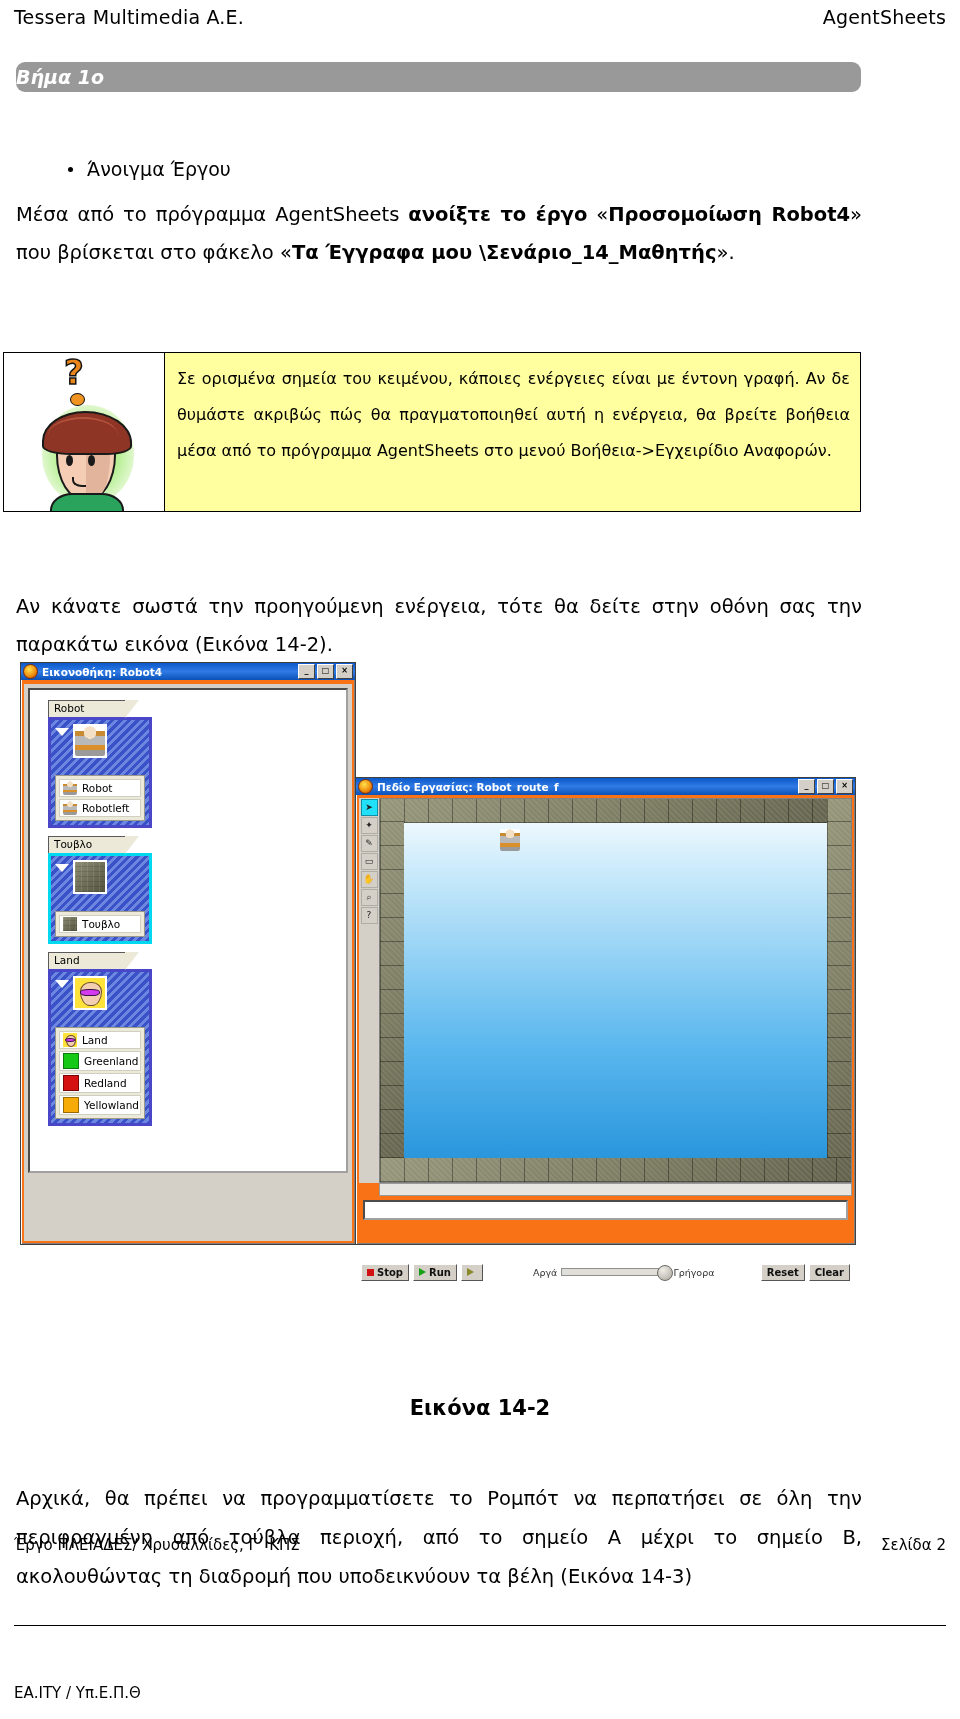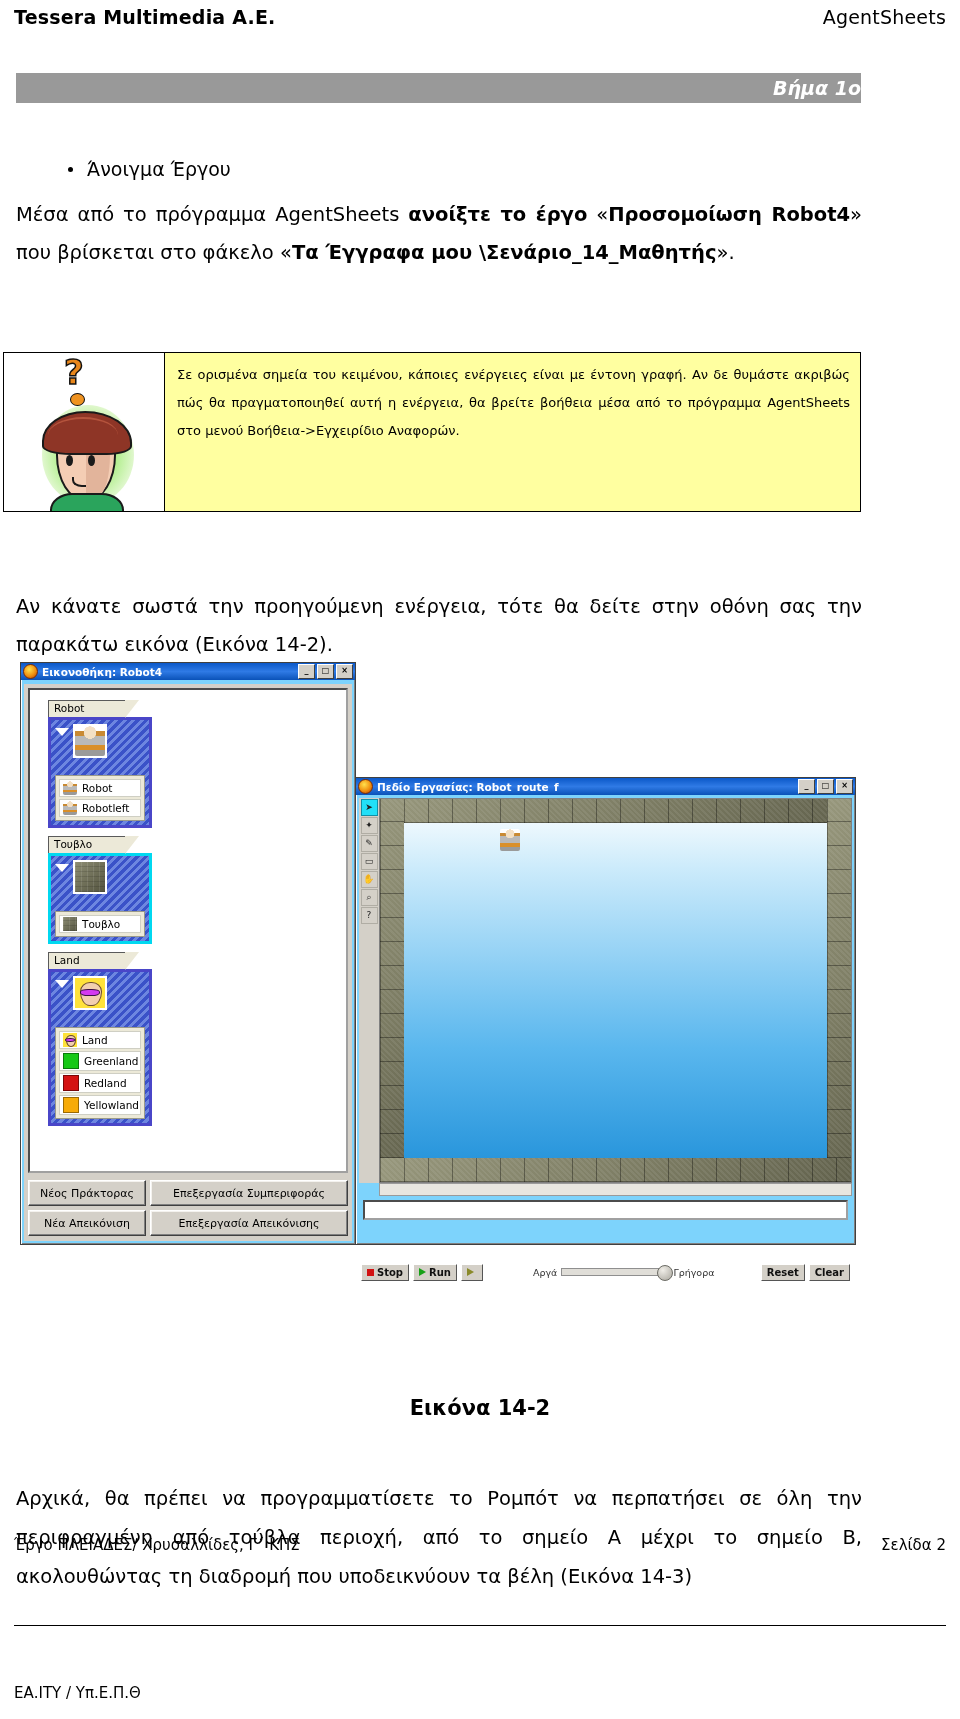--- a/index.html
+++ b/index.html
@@ -28,38 +28,39 @@
     position: absolute;
     top: 6px;
     left: 14px;
     right: 14px;
     display: flex;
     justify-content: space-between;
     align-items: baseline;
     font-size: 19px;
     letter-spacing: 0.2px;
   }
-  .doc-header .left { font-weight: 700; }
+  .doc-header .left { font-weight: 400; }
   .doc-header .right { font-weight: 400; }
 
   
   .step-banner {
     position: absolute;
-    top: 73px;
+    top: 62px;
     left: 16px;
     width: 845px;
     height: 30px;
     background: #999999;
     color: #ffffff;
     display: flex;
     align-items: center;
-    justify-content: flex-end;
+    justify-content: flex-start;
     font-weight: bold;
     font-style: italic;
     font-size: 19px;
+    border-radius: 9px;
   }
 
   
   .bullet-line {
     position: absolute;
     top: 158px;
     left: 68px;
     font-size: 19px;
     display: flex;
     align-items: baseline;
@@ -103,22 +104,22 @@
     width: 160px;
     flex: 0 0 160px;
     background: #ffffff;
     border-right: 1px solid #000;
     position: relative;
     overflow: hidden;
   }
   .tip-text-cell {
     flex: 1 1 auto;
     padding: 8px 10px 10px 12px;
-    font-size: 13px;
-    line-height: 28px;
+    font-size: 16px;
+    line-height: 36px;
     text-align: justify;
     box-sizing: border-box;
   }
 
   
   .clipart {
     position: absolute;
     left: 0; top: 0;
     width: 160px; height: 158px;
   }
@@ -219,21 +220,21 @@
     position: absolute;
     top: 662px;
     left: 20px;
     width: 836px;
     height: 583px;
   }
 
   
   .win {
     position: absolute;
-    background: #7dd3fc;
+    background: #f97316;
     border: 1px solid #404040;
     box-shadow: inset 1px 1px 0 #ffffff, inset -1px -1px 0 #808080;
     box-sizing: border-box;
   }
   .titlebar {
     height: 17px;
     background: linear-gradient(to bottom, #0b58c8 0%, #2f7ae5 50%, #0a52b8 100%);
     display: flex;
     align-items: center;
     padding: 0 2px;
@@ -732,26 +733,20 @@
                     <span class="mini sp-yellow"></span>
                     <span>Yellowland</span>
                   </div>
                 </div>
               </div>
             </div>
 
           </div>
         </div>
 
-        <div class="gal-btnbar">
-          <div class="w-btn">Νέος Πράκτορας</div>
-          <div class="w-btn">Επεξεργασία Συμπεριφοράς</div>
-          <div class="w-btn">Νέα Απεικόνιση</div>
-          <div class="w-btn">Επεξεργασία Απεικόνισης</div>
-        </div>
       </div>
     </div>
 
     <div class="win" id="worksheet-window">
       <div class="titlebar">
         <span class="tb-icon"></span>
         <span class="tb-title">Πεδίο Εργασίας: Robot_route_f</span>
         <span class="tb-btns">
           <span class="tb-btn">_</span>
           <span class="tb-btn">□</span>

